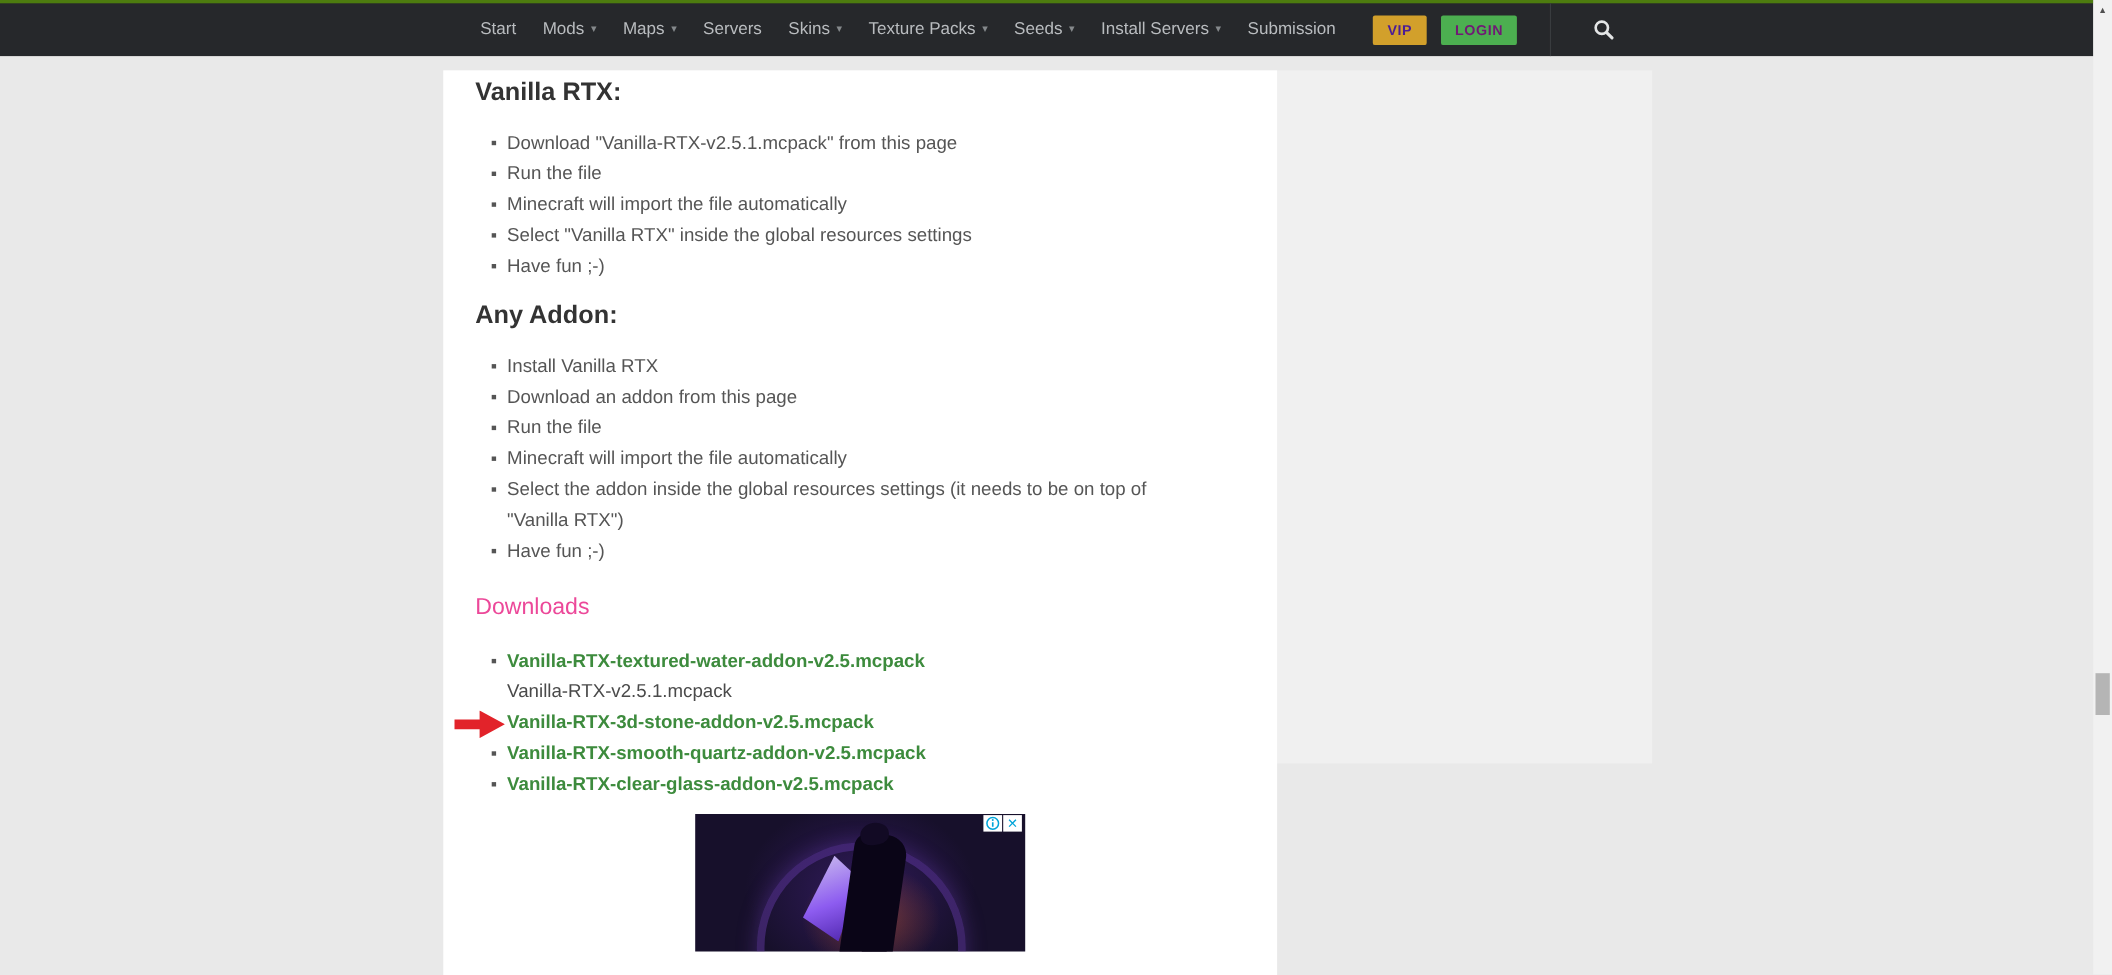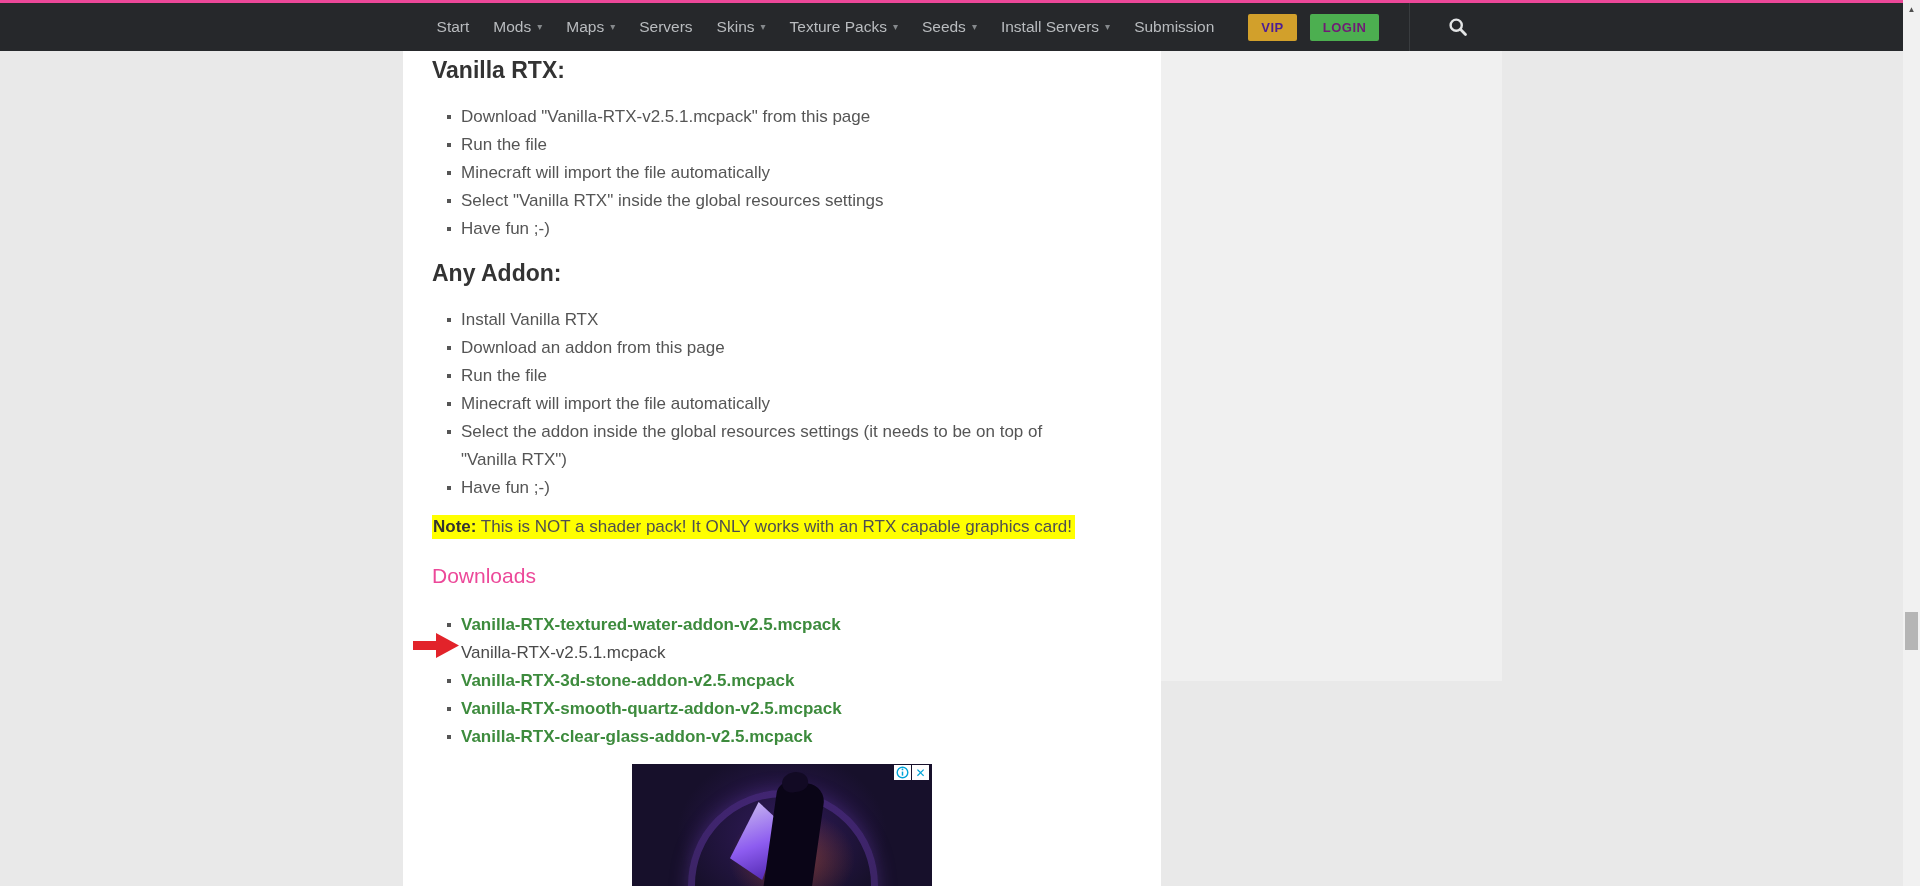--- a/index.html
+++ b/index.html
@@ -1,38 +1,38 @@
 <!DOCTYPE html>
 <html><head>
 <meta charset="utf-8">
 <style>
   * { margin:0; padding:0; box-sizing:border-box; }
   html,body { width:1920px; height:886px; overflow:hidden;
     font-family:"Liberation Sans","DejaVu Sans",sans-serif; background:#e9e9e9; }
 
   
   .navbar { position:absolute; left:0; top:0; width:1903px; height:51px;
-    background:#26282b; border-top:3px solid #ec4899;
+    background:#26282b; border-top:3px solid #4d7c0f;
     display:flex; justify-content:center; align-items:center; z-index:20; }
   .nav-menu { display:flex; align-items:center; }
   .nav-item { color:#b9bcbf; font-size:15.5px; padding:0 12px; height:48px;
     display:flex; align-items:center; cursor:pointer; white-space:nowrap; }
   .caret { color:#85898c; font-size:10px; margin-left:6px; line-height:1; }
   .vip-btn { margin-left:22px; background:#d2a02b; color:#4c1d95; font-size:13px;
     font-weight:bold; letter-spacing:0.5px; padding:6px 13px; border-radius:2px;
     border:none; cursor:pointer; }
   .login-btn { margin-left:13px; background:#4caf50; color:#701a75; font-size:13px;
     font-weight:bold; letter-spacing:0.5px; padding:6px 13px; border-radius:2px;
     border:none; cursor:pointer; }
   .nav-divider { margin-left:30px; width:1px; height:48px; background:#393c3f; }
   .search-btn { margin-left:28px; width:40px; height:48px; display:flex;
     align-items:center; justify-content:center; cursor:pointer; background:none; border:none; }
 
   
-  .page { position:absolute; left:403px; top:51px; width:1099px; height:630px;
+  .page { position:absolute; left:403px; top:64px; width:1099px; height:630px;
     background:#f0f0f0; }
   .main { position:relative; width:758px; height:835px; background:#ffffff;
     padding-left:29px; padding-top:5px; overflow:hidden; }
 
   .section-heading { font-size:23px; font-weight:bold; color:#333;
     line-height:28px; }
   .section-heading.second { margin-top:16px; }
 
   ul.steps { list-style:none; margin-top:19px; }
   ul.steps li { position:relative; padding-left:29px; font-size:17px;
@@ -159,23 +159,20 @@
     <h3 class="section-heading second">Any Addon:</h3>
     <ul class="steps">
       <li>Install Vanilla RTX</li>
       <li>Download an addon from this page</li>
       <li>Run the file</li>
       <li>Minecraft will import the file automatically</li>
       <li>Select the addon inside the global resources settings (it needs to be on top of "Vanilla RTX")</li>
       <li>Have fun ;-)</li>
     </ul>
 
-    <div class="note-line">
-      <span class="note-highlight"><b>Note:</b><span> This is NOT a shader pack! It ONLY works with an RTX capable graphics card!</span></span>
-    </div>
 
     <h2 class="downloads-heading">Downloads</h2>
 
     <ul class="downloads">
       <li>
         <a>Vanilla-RTX-textured-water-addon-v2.5.mcpack</a>
       </li>
       <li class="plain no-bullet">Vanilla-RTX-v2.5.1.mcpack</li>
       <li>
         <a>Vanilla-RTX-3d-stone-addon-v2.5.mcpack</a>

